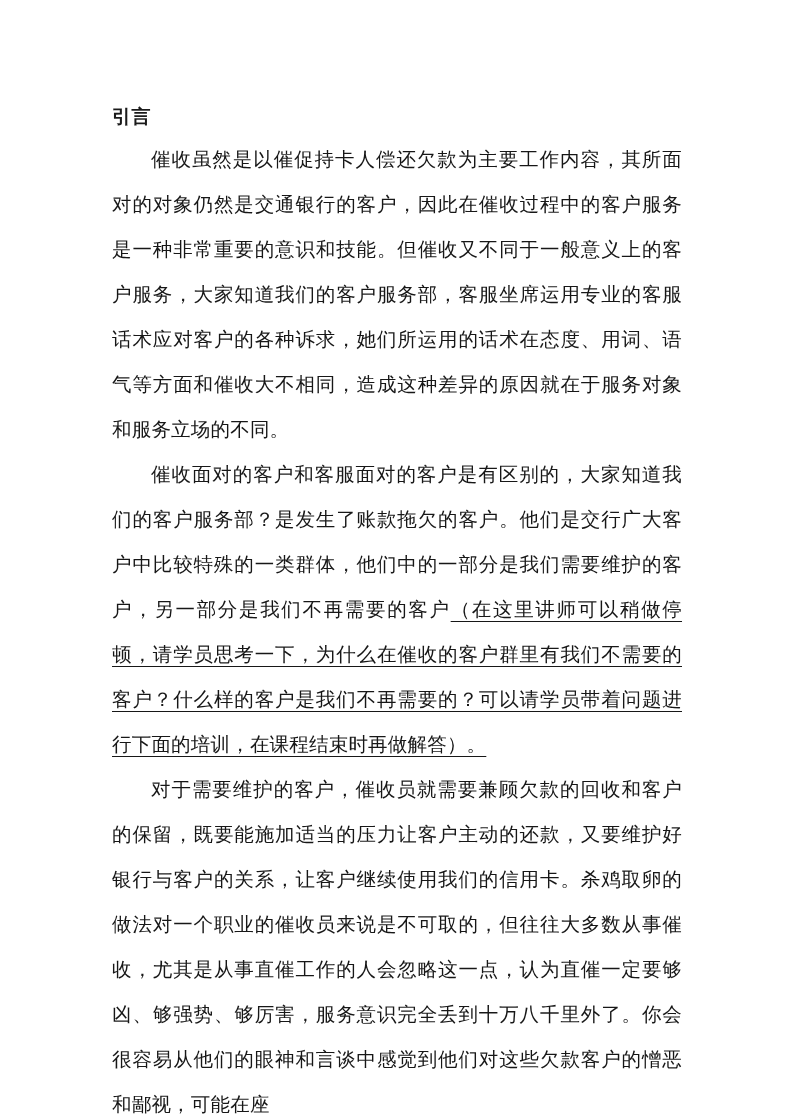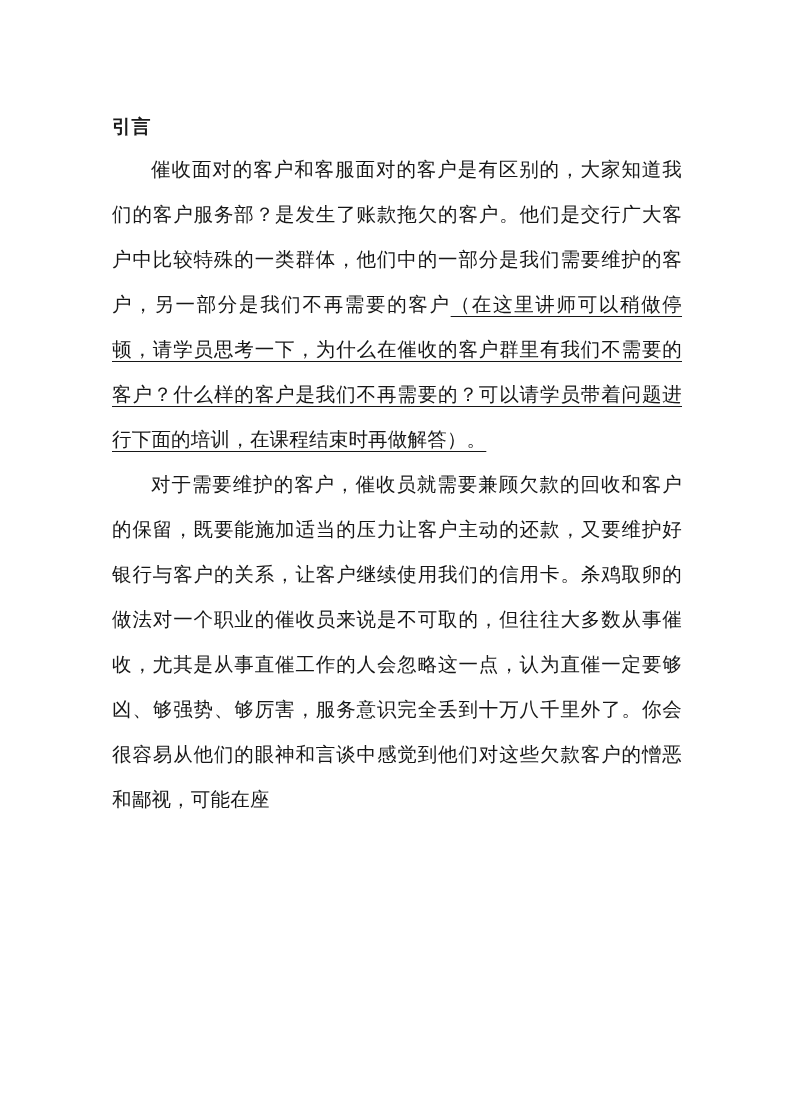--- a/index.html
+++ b/index.html
@@ -20,21 +20,21 @@
     left: 112px;
     top: 96px;
     width: 570px;
   }
   .doc-heading {
     font-family: "DejaVu Sans", "Liberation Sans", sans-serif;
     font-weight: bold;
     font-size: 19px;
     line-height: 30px;
     color: #1a1a1a;
-    margin: 15px 0 6px 0;
+    margin: 5px 0 6px 0;
     letter-spacing: 0.5px;
   }
   .para {
     font-family: "DejaVu Serif", "Liberation Serif", serif;
     font-size: 19.5px;
     line-height: 45px;
     color: #171717;
     margin: 0;
     text-align: justify;
     text-align-last: left;
@@ -52,19 +52,20 @@
   }
 </style>
 </head>
 <body>
 
 <div class="page">
   <div class="content">
 
     <h1 class="doc-heading">引言</h1>
 
+    <p class="para">催收虽然是以催促持卡人偿还欠款为主要工作内容，其所面对的对象仍然是交通银行的客户，因此在催收过程中的客户服务是一种非常重要的意识和技能。但催收又不同于一般意义上的客户服务，大家知道我们的客户服务部，客服坐席运用专业的客服话术应对客户的各种诉求，她们所运用的话术在态度、用词、语气等方面和催收大不相同，造成这种差异的原因就在于服务对象和服务立场的不同。</p>
 
     <p class="para"><span>催收面对的客户和客服面对的客户是有区别的，大家知道我们的客户服务部？是发生了账款拖欠的客户。他们是交行广大客户中比较特殊的一类群体，他们中的一部分是我们需要维护的客户，另一部分是我们不再需要的客户</span><span class="u">（在这里讲师可以稍做停顿，请学员思考一下，为什么在催收的客户群里有我们不需要的客户？什么样的客户是我们不再需要的？可以请学员带着问题进行下面的培训，在课程结束时再做解答）。</span></p>
 
     <p class="para">对于需要维护的客户，催收员就需要兼顾欠款的回收和客户的保留，既要能施加适当的压力让客户主动的还款，又要维护好银行与客户的关系，让客户继续使用我们的信用卡。杀鸡取卵的做法对一个职业的催收员来说是不可取的，但往往大多数从事催收，尤其是从事直催工作的人会忽略这一点，认为直催一定要够凶、够强势、够厉害，服务意识完全丢到十万八千里外了。你会很容易从他们的眼神和言谈中感觉到他们对这些欠款客户的憎恶和鄙视，可能在座</p>
 
   </div>
 </div>
 
 </body></html>

